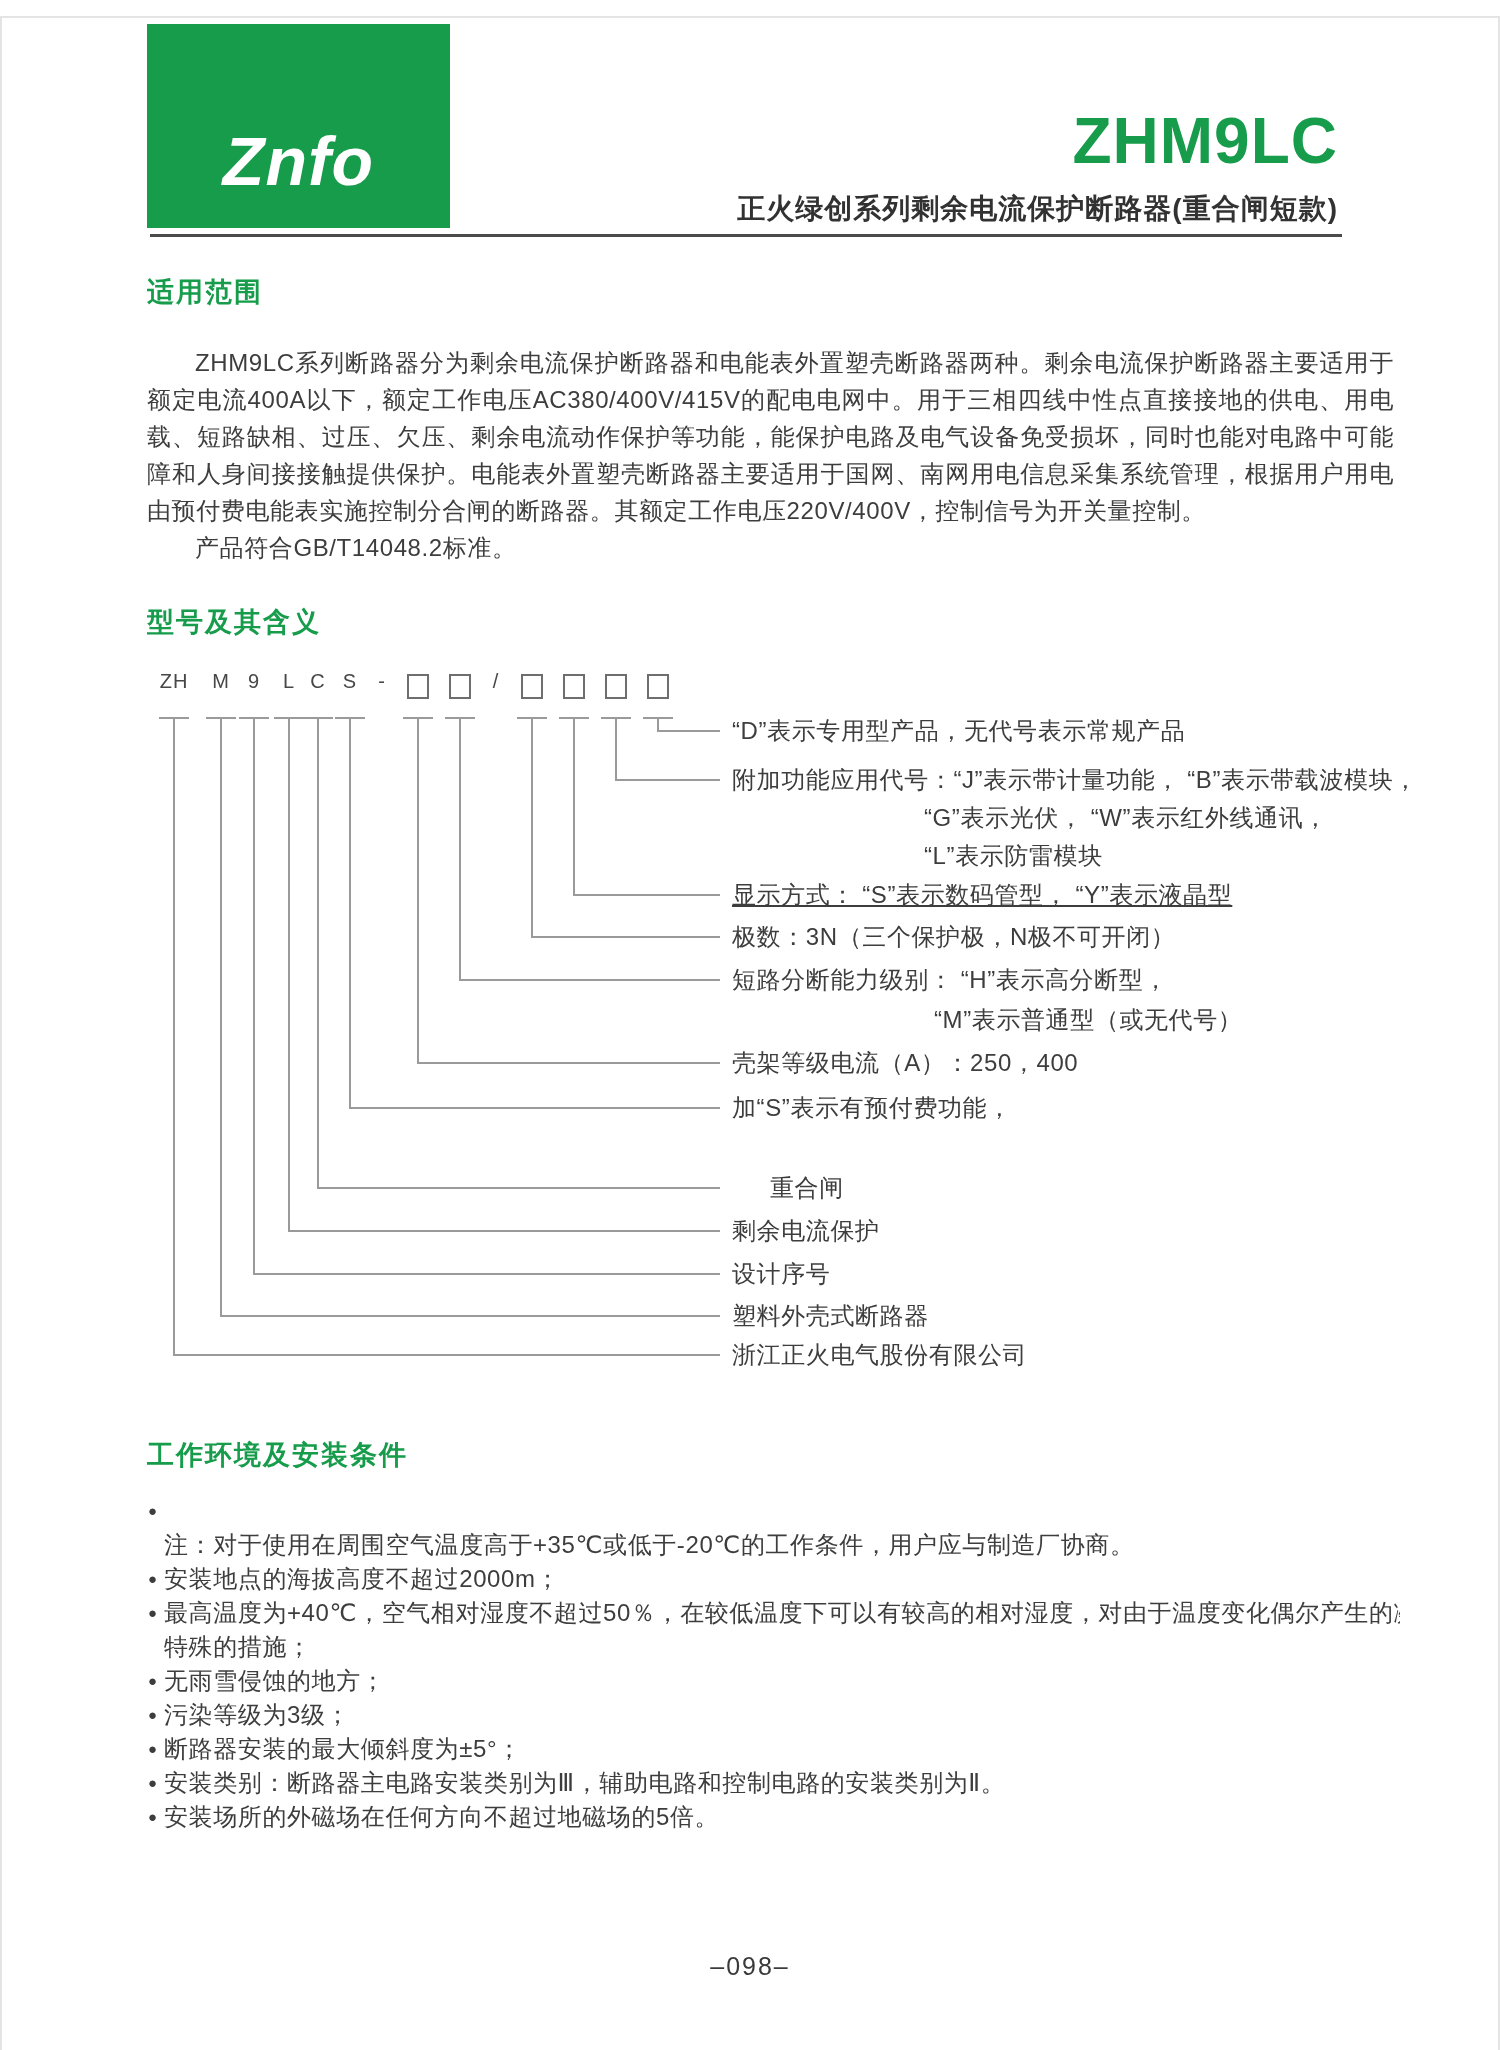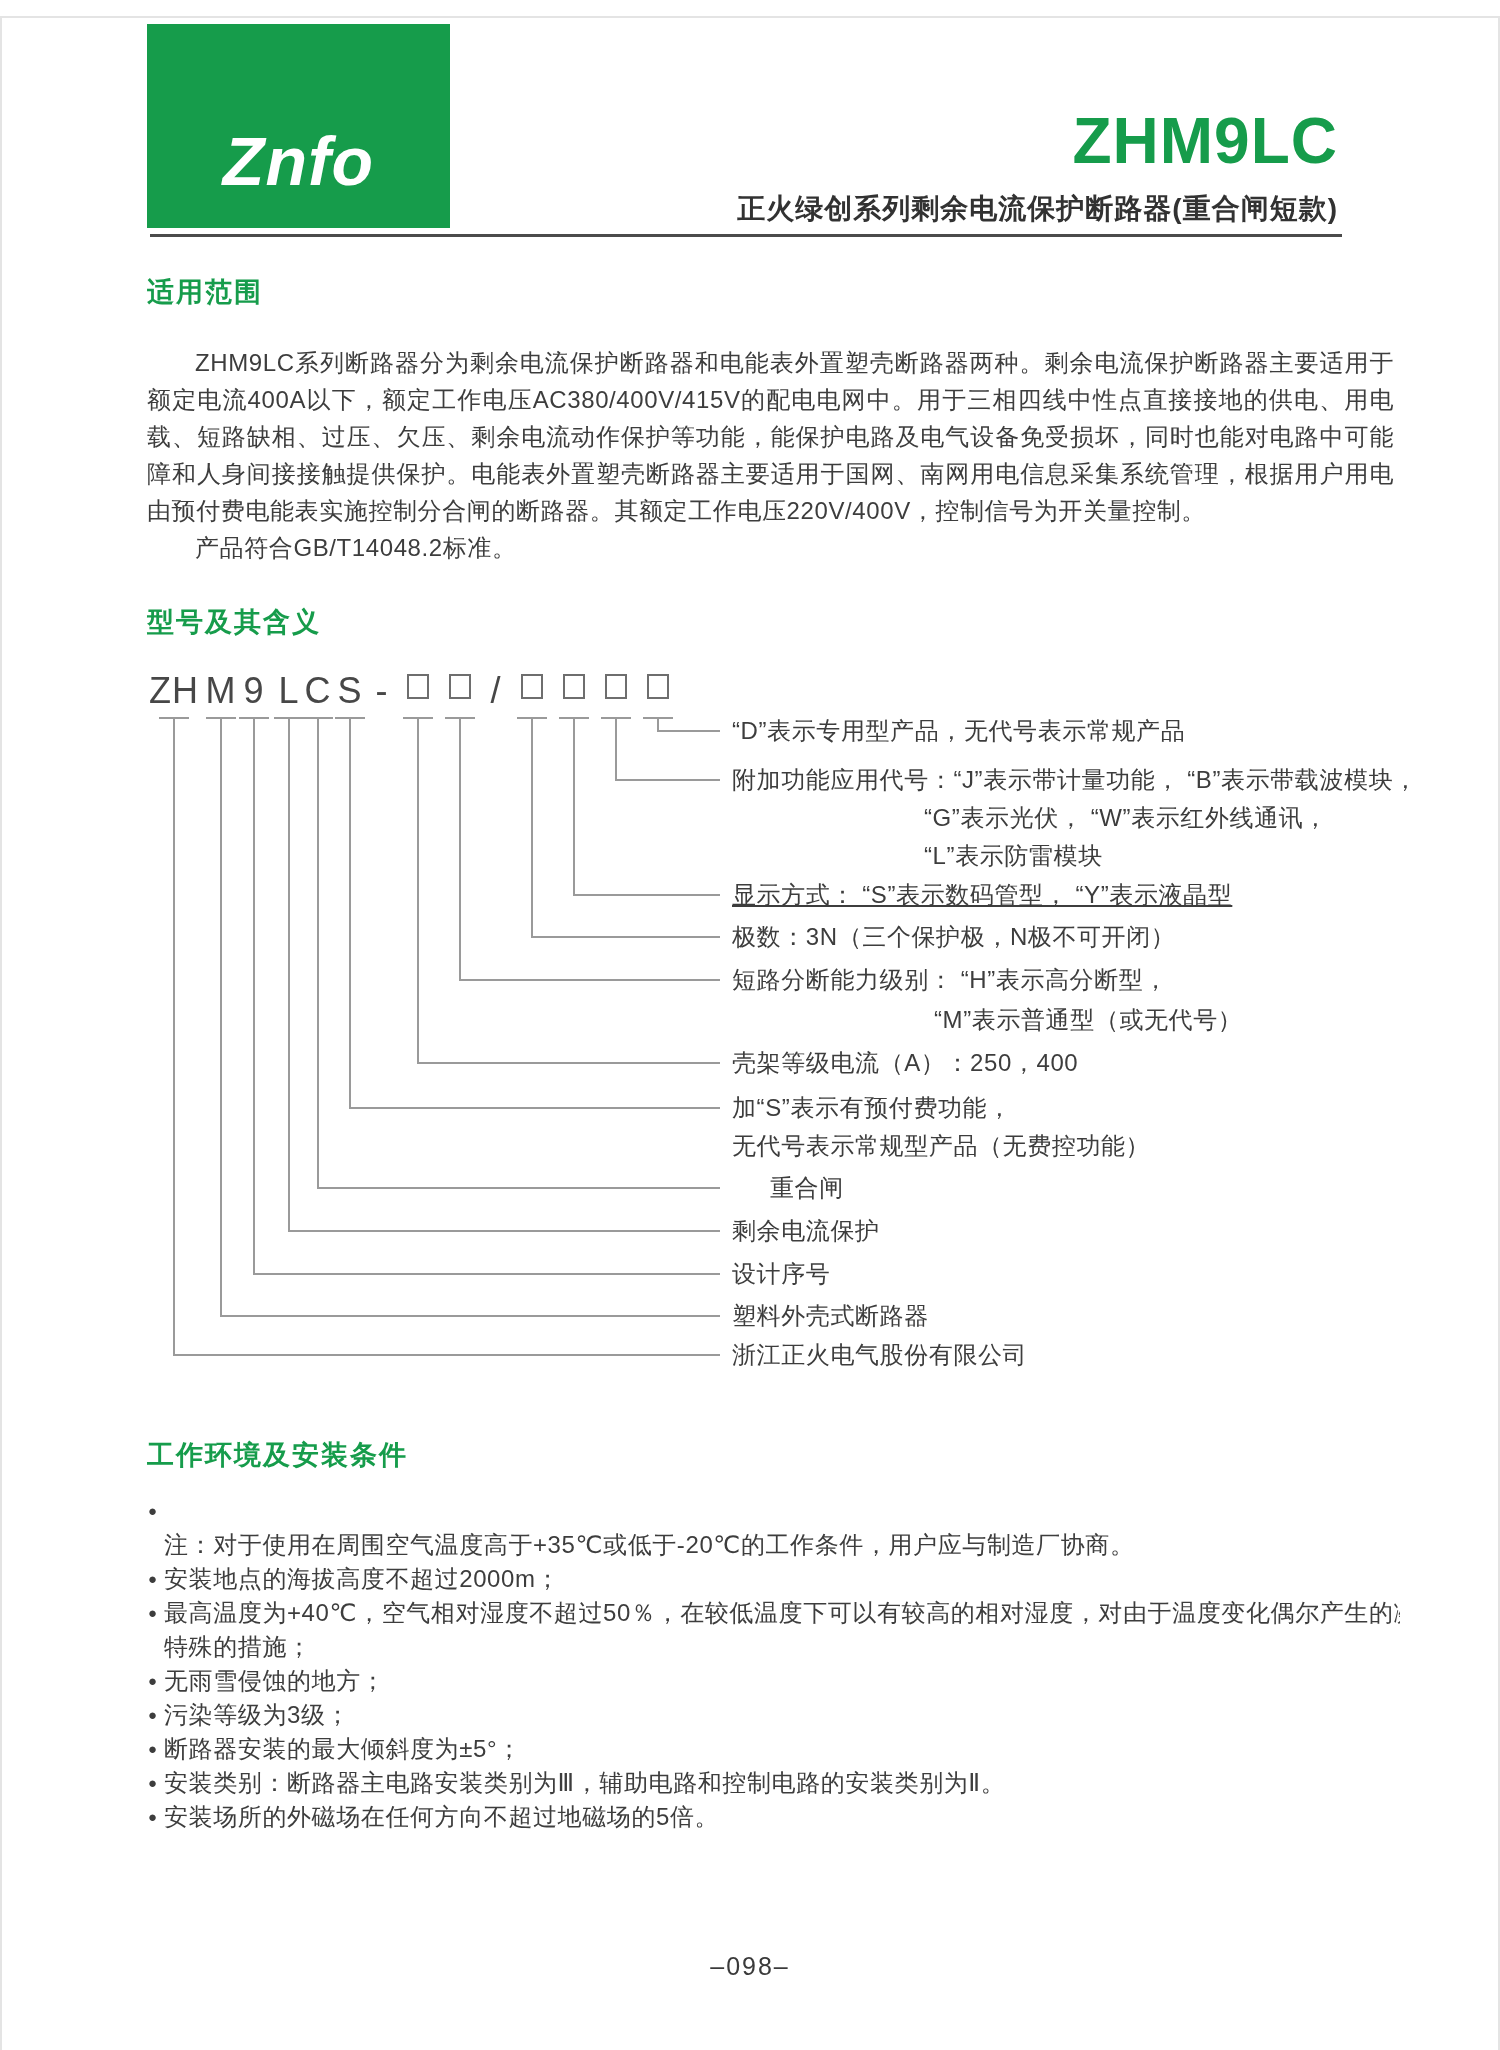--- a/index.html
+++ b/index.html
@@ -25,21 +25,21 @@
   #scope-heading { top:256px; }
   #model-heading { top:586px; }
   #env-heading   { top:1419px; }
   
   .scope-lines { position:absolute; left:145px; top:326px; width:1247px; font-size:24px; color:#3d3d3d; }
   .para-line { height:37px; line-height:37px; letter-spacing:0.6px; overflow:hidden; }
   .para-line.justify { text-align:justify; text-align-last:justify; }
   .para-line.indent { text-indent:2em; }
   
   .diagram { position:absolute; left:0; top:0; width:1500px; height:2050px; }
-  .model-char { position:absolute; top:652px; transform:translateX(-50%); font-size:36px;
+  .model-char { position:absolute; top:652px; transform:translateX(-50%); font-size:20px;
     color:#474747; letter-spacing:1px; white-space:nowrap; }
   .model-box { position:absolute; top:656px; width:22px; height:25px; border:2px solid #6e6e6e;
     transform:translateX(-50%); background:#ffffff; box-sizing:border-box; }
   .tick  { position:absolute; top:699px; width:30px; height:2px; background:#9a9a9a; transform:translateX(-50%); }
   .vline { position:absolute; width:2px; background:#9a9a9a; }
   .hline { position:absolute; height:2px; background:#9a9a9a; }
   .diagram-label { position:absolute; transform:translateY(-50%); font-size:24px; color:#3d3d3d;
     letter-spacing:0.6px; white-space:nowrap; }
   
   .env-lines { position:absolute; left:146px; top:1476px; width:1252px; font-size:24px; color:#3d3d3d; }
@@ -127,21 +127,20 @@
       <div class="diagram-label" style="left: 730px; top: 713px;">“D”表示专用型产品，无代号表示常规产品</div>
       <div class="diagram-label" style="left: 730px; top: 762px;">附加功能应用代号：“J”表示带计量功能， “B”表示带载波模块，</div>
       <div class="diagram-label" style="left: 922px; top: 800px;">“G”表示光伏， “W”表示红外线通讯，</div>
       <div class="diagram-label" style="left: 922px; top: 838px;">“L”表示防雷模块</div>
       <div class="diagram-label" style="left: 730px; top: 877px; text-decoration: underline;">显示方式： “S”表示数码管型， “Y”表示液晶型</div>
       <div class="diagram-label" style="left: 730px; top: 919px;">极数：3N（三个保护极，N极不可开闭）</div>
       <div class="diagram-label" style="left: 730px; top: 962px; text-align: center;">短路分断能力级别： “H”表示高分断型，</div>
       <div class="diagram-label" style="left: 932px; top: 1002px;">“M”表示普通型（或无代号）</div>
       <div class="diagram-label" style="left: 730px; top: 1045px;">壳架等级电流（A）：250，400</div>
       <div class="diagram-label" style="left: 730px; top: 1090px;">加“S”表示有预付费功能，</div>
-      <div class="diagram-label" style="left: 730px; top: 1128px;">无代号表示常规型产品（无费控功能）</div>
       <div class="diagram-label" style="left: 768px; top: 1170px; font-family: Liberation Serif, serif;">重合闸</div>
       <div class="diagram-label" style="left: 730px; top: 1213px;">剩余电流保护</div>
       <div class="diagram-label" style="left: 730px; top: 1256px;">设计序号</div>
       <div class="diagram-label" style="left: 730px; top: 1298px;">塑料外壳式断路器</div>
       <div class="diagram-label" style="left: 730px; top: 1337px;">浙江正火电气股份有限公司</div>
     </div>
 
   <div class="section-heading" id="env-heading">工作环境及安装条件</div>
   <div class="env-lines" id="env-lines">
       <div class="env-line"><span class="bullet">●</span></div>

